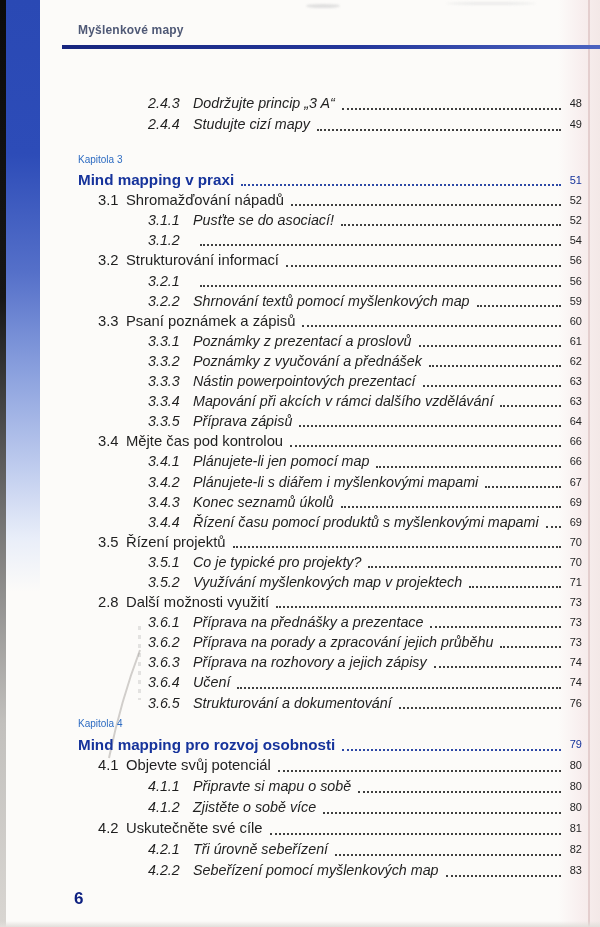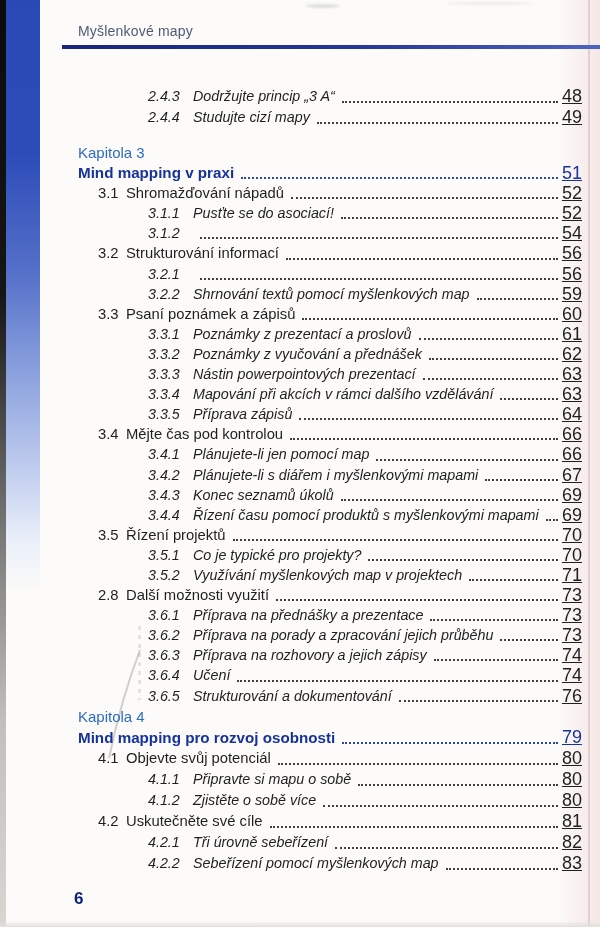--- a/index.html
+++ b/index.html
@@ -17,38 +17,38 @@
   .right-line { position:absolute; left:588px; top:0; bottom:0; width:2px; background:#e2cbcb; opacity:.9; }
   .bottom-edge { position:absolute; left:0; right:0; bottom:0; height:6px;
     background:linear-gradient(to bottom,rgba(0,0,0,0),#e2dfdb); }
   .smudge-a { position:absolute; left:306px; top:4px; width:34px; height:4px; background:#d8d8d8; border-radius:50%; filter:blur(1px); opacity:.8; }
   .smudge-b { position:absolute; left:446px; top:2px; width:90px; height:3px; background:#e6e6e6; border-radius:50%; filter:blur(1px); opacity:.7; }
   .scratch { position:absolute; left:95px; top:638px; }
   .bleed { position:absolute; left:138px; top:626px; width:3px; height:74px; opacity:.22;
     background:repeating-linear-gradient(to bottom,#8a8a8a 0 4px,rgba(0,0,0,0) 4px 9px); }
 
   
-  .header { position:absolute; left:78px; top:23px; font-size:14px; font-weight:normal;
+  .header { position:absolute; left:78px; top:23px; font-size:12px; font-weight:bold;
     letter-spacing:.2px; color:var(--header-text,#4f5976); }
   .header-rule { position:absolute; left:62px; right:0; top:45px; height:3.5px;
     background:linear-gradient(to right,var(--rule-navy,#17267e) 0%,#24379b 55%,var(--rule-blue,#4c63c0) 100%); }
 
   
-  .toc { position:absolute; left:60px; top:86px; width:522px; }
+  .toc { position:absolute; left:60px; top:93px; width:522px; }
   .block-1 { margin-top:15px; }
   .block-2 { margin-top:0; }
   .row { display:flex; align-items:flex-end; white-space:nowrap; }
   .block-0 .row, .block-2 .row { height:21px; line-height:21px; }
   .block-1 .row { height:20.1px; line-height:20.1px; }
   .row .num { flex:none; }
   .row .title { flex:none; }
   .row .leader { flex:1 1 auto; min-width:8px; border-bottom:2px dotted var(--leader-dots,#3f3f3f);
     margin:0 4px 4px 7px; }
-  .row .pg { flex:none; min-width:17px; text-align:right; font-size:18px; font-style:normal;text-decoration:underline; }
-  .row.kap { padding-left:18px; font-size:15px; color:var(--chapter-label,#2e6cc2); }
+  .row .pg { flex:none; min-width:17px; text-align:right; font-size:11px; font-style:normal; }
+  .row.kap { padding-left:18px; font-size:10px; color:var(--chapter-label,#2e6cc2); }
   .row.ctitle { padding-left:18px; font-size:15.2px; }
   .row.ctitle .title { font-weight:bold; color:var(--chapter-title,#16339b); }
   .row.ctitle .leader { border-color:#2c48a6; }
   .row.ctitle .pg { color:var(--chapter-title,#16339b); }
   .row.l1 { padding-left:38px; font-size:14.8px; }
   .row.l1 .num { width:28px; }
   .row.l2 { padding-left:88px; font-size:14.3px; font-style:italic; }
   .row.l2 .num { width:45px; }
 
   

